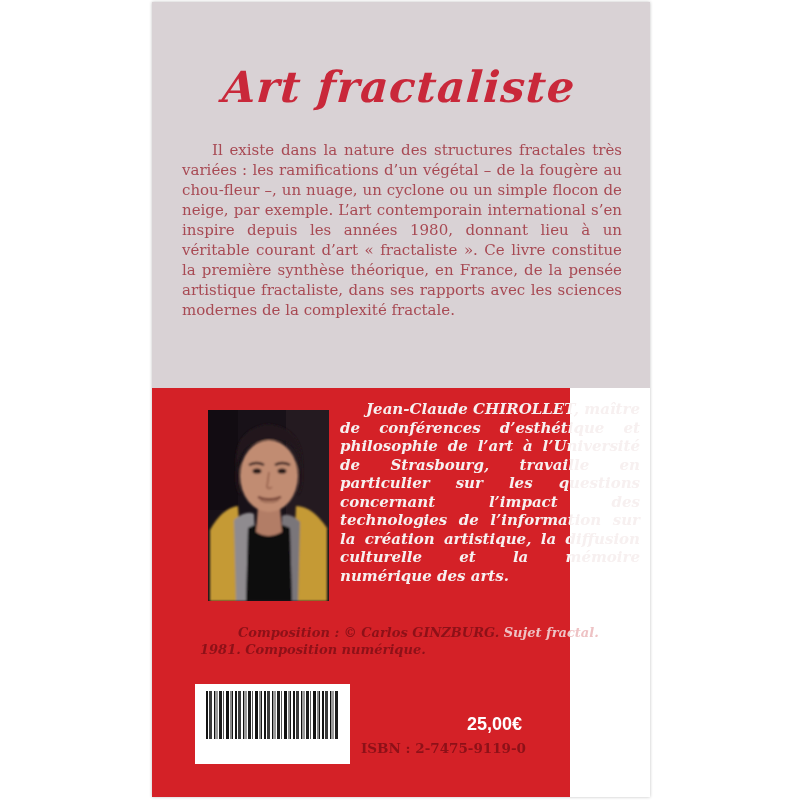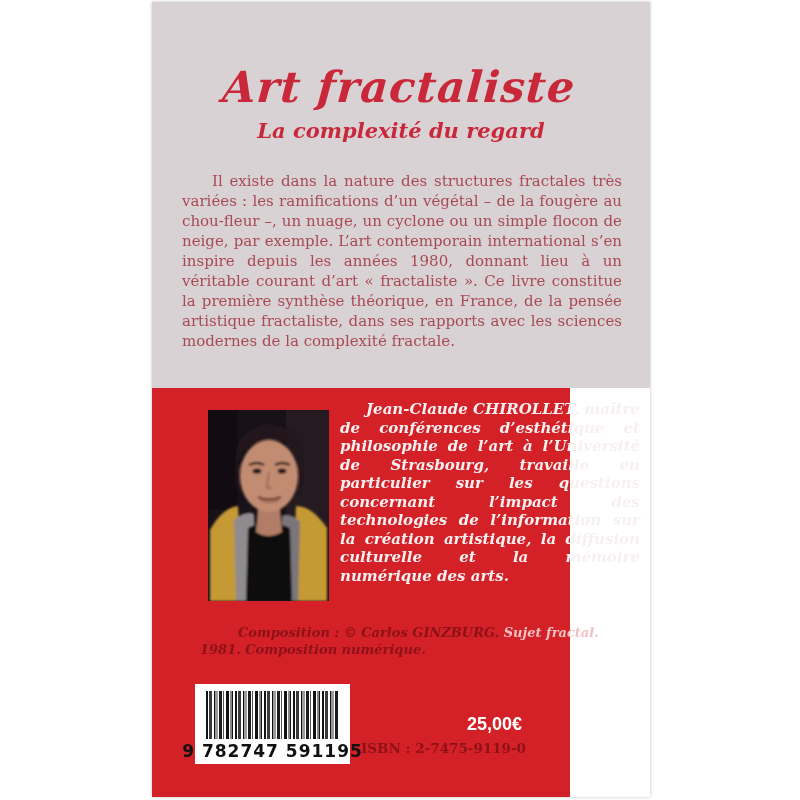--- a/index.html
+++ b/index.html
@@ -79,21 +79,20 @@
     font-weight:bold;font-size:13.5px;color:#8d1118;text-align:right;
   }
 </style>
 </head>
 <body>
 
 <div class="cover">
 
   <div class="top-section">
     <h1 class="title">Art fractaliste</h1>
-    <h2 class="subtitle">La complexité du regard</h2>
     <p class="synopsis">Il existe dans la nature des structures fractales très variées : les ramifications d’un végétal – de la fougère au chou-fleur –, un nuage, un cyclone ou un simple flocon de neige, par exemple. L’art contemporain international s’en inspire depuis les années 1980, donnant lieu à un véritable courant d’art « fractaliste ». Ce livre constitue la première synthèse théorique, en France, de la pensée artistique fractaliste, dans ses rapports avec les sciences modernes de la complexité fractale.</p>
   </div>
 
   <div class="bottom-section">
 
     <svg class="author-photo" viewBox="0 0 121 191" preserveAspectRatio="none" aria-hidden="true">
       <defs>
         <filter id="soft">
             <feGaussianBlur stdDeviation="1"></feGaussianBlur>
           </filter>
@@ -129,20 +128,19 @@
         <path d="M52 90 Q61 95 71 90" stroke="#8a5a48" stroke-width="1.2" fill="none"></path>
       </g>
     </svg>
 
     <p class="bio"><span>Jean-Claude CHIROLLET</span><span>, maître de conférences d’esthétique et philosophie de l’art à l’Université de Strasbourg, travaille en particulier sur les questions concernant l’impact des technologies de l’information sur la création artistique, la diffusion culturelle et la mémoire numérique des arts.</span></p>
 
     <p class="credit"><span>Composition : © Carlos GINZBURG. </span><span class="credit-highlight">Sujet fractal. </span><span>1981. Composition numérique.</span></p>
 
     <div class="barcode-box">
       <div class="barcode-bars"></div>
-      <div class="barcode-number">9 782747 591195</div>
     </div>
 
     <p class="price">25,00€</p>
     <p class="isbn">ISBN : 2-7475-9119-0</p>
 
   </div>
 </div>
 
 </body></html>

